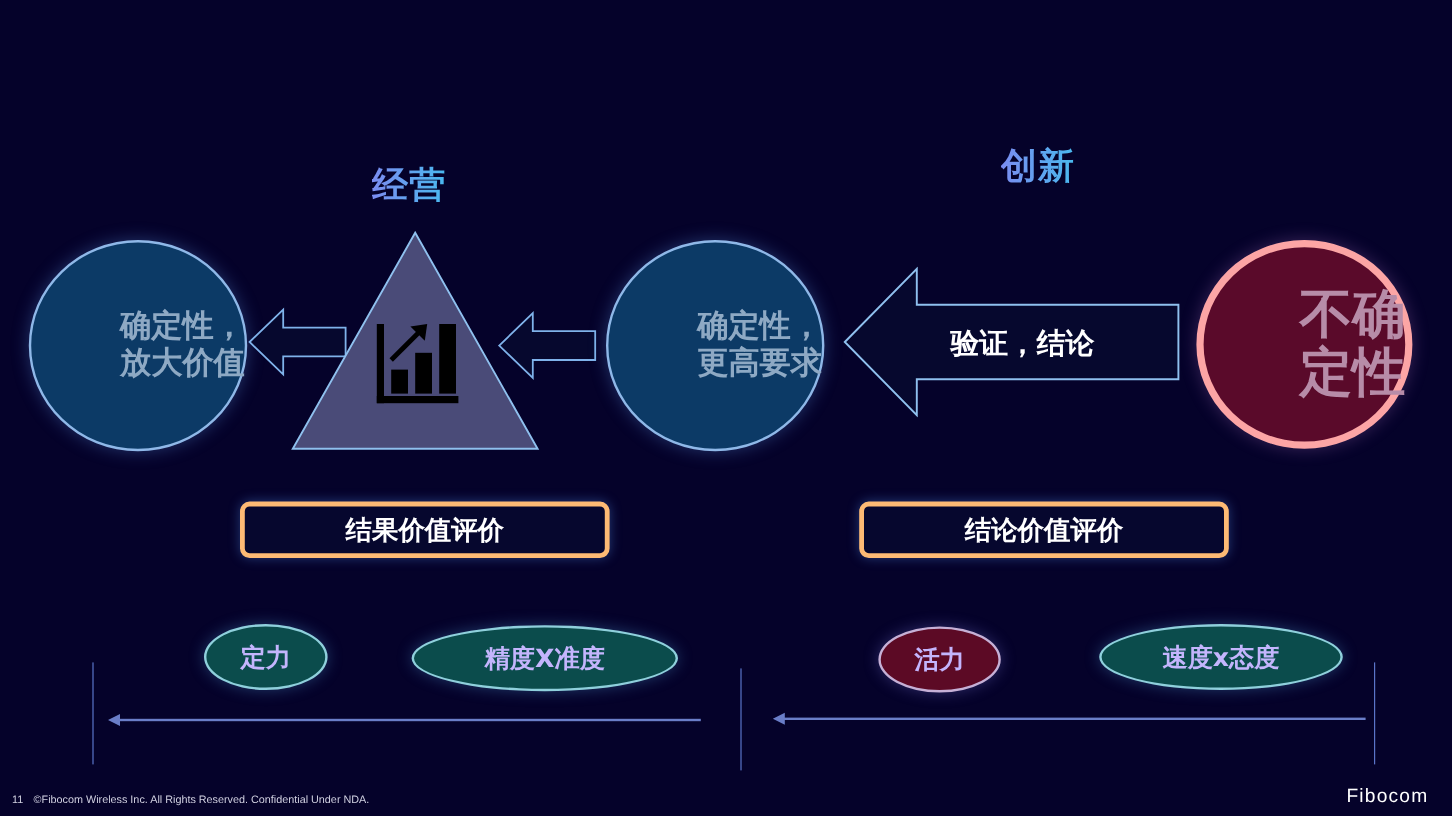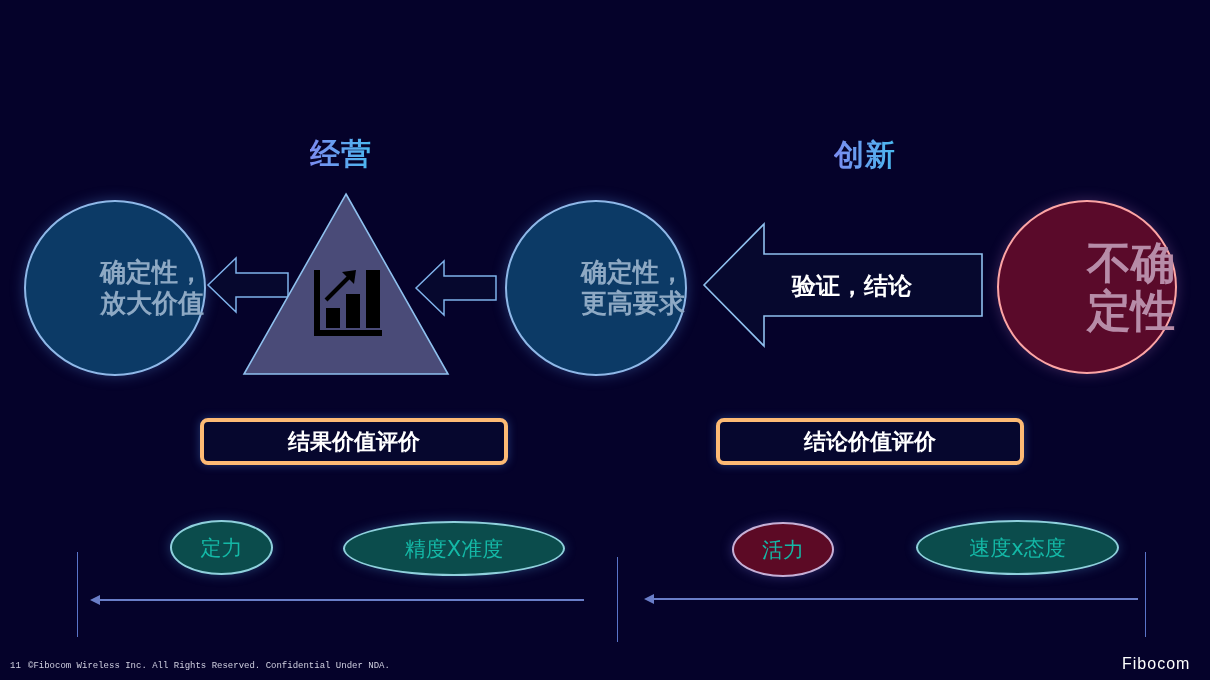--- a/index.html
+++ b/index.html
@@ -3,40 +3,40 @@
 <meta charset="utf-8">
 <style>
   html, body { margin:0; padding:0; }
   body { width:1210px; height:680px; background:#05022a; overflow:hidden; position:relative;
          font-family: "DejaVu Sans", "Liberation Sans", sans-serif; }
   .abs { position:absolute; }
   .section-title { font-size:30px; font-weight:bold; color:#6ea3f0; letter-spacing:1px;
                    background: linear-gradient(90deg,#7b8cf0,#49b9ef); -webkit-background-clip:text; background-clip:text; color:transparent; }
   .circle { border-radius:50%; display:flex; align-items:center; justify-content:flex-end; text-align:center; box-sizing:border-box; }
   .circle.blue { background:#0c3a66; border:2px solid #8fb8e8; box-shadow:0 0 14px rgba(90,150,230,0.35); }
-  .circle.red  { background:#5a0a2a; border:2px solid #fca5a5; box-shadow:0 0 14px rgba(180,120,200,0.3); }
+  .circle.red  { background:#5a0a2a; border:6px solid #fca5a5; box-shadow:0 0 14px rgba(180,120,200,0.3); }
   .circle .txt { font-weight:bold; line-height:1.2; }
   .blue .txt { color:#8ea9c4; font-size:26px; }
   .red .txt { color:#b78ca8; font-size:44px; line-height:1.1; }
   .pill-box { border:4px solid #fdba74; border-radius:8px; background:#06072e; box-shadow:0 0 10px rgba(80,140,230,0.4);
               display:flex; align-items:center; justify-content:center; color:#fff; font-weight:bold; font-size:22px; box-sizing:border-box; }
-  .ellipse { border-radius:50%; display:flex; align-items:center; justify-content:center; color:#14b8a6; font-weight:normal; font-size:21px; box-sizing:border-box; }
+  .ellipse { border-radius:50%; display:flex; align-items:center; justify-content:center; color:#c4b5fd; font-weight:bold; font-size:21px; box-sizing:border-box; }
   .ellipse.teal { background:#0b4c4c; border:2px solid #8fd0dc; box-shadow:0 0 12px rgba(80,160,220,0.35); }
   .ellipse.red { background:#5c0a25; border:2px solid #c6b0d6; box-shadow:0 0 12px rgba(120,120,220,0.35); }
   .vline { width:1px; background:#5a74c8; }
   .hline { height:2px; background:#6a7ec8; }
-  .footer { font-size:9px; color:#d0d0e0; font-family:Liberation Mono, monospace; }
+  .footer { font-size:9px; color:#d0d0e0; font-family:Liberation Sans, sans-serif; }
   .logo { font-size:16px; color:#ffffff; letter-spacing:1px; font-family:"Liberation Sans", sans-serif; }
   .arrow-label { color:#fff; font-weight:bold; font-size:24px; }
 </style>
 </head>
 <body>
 
 <div class="abs section-title" style="left:310px;top:134px;">经营</div>
-<div class="abs section-title" style="left:834px;top:135px;font-family:Liberation Serif, serif;">创新</div>
+<div class="abs section-title" style="left:834px;top:118px;font-family:Liberation Serif, serif;">创新</div>
 
 <div class="abs circle blue" style="left:24px;top:200px;width:182px;height:176px;">
   <div class="txt">
     <div>确定性，</div>
     <div>放大价值</div>
   </div>
 </div>
 
 <svg class="abs" style="left:206px;top:255px;" width="84" height="60">
   <polygon points="2,30 30,3 30,18 82,18 82,42 30,42 30,57" fill="#06082e" stroke="#7fb2ea" stroke-width="1.5"></polygon>

